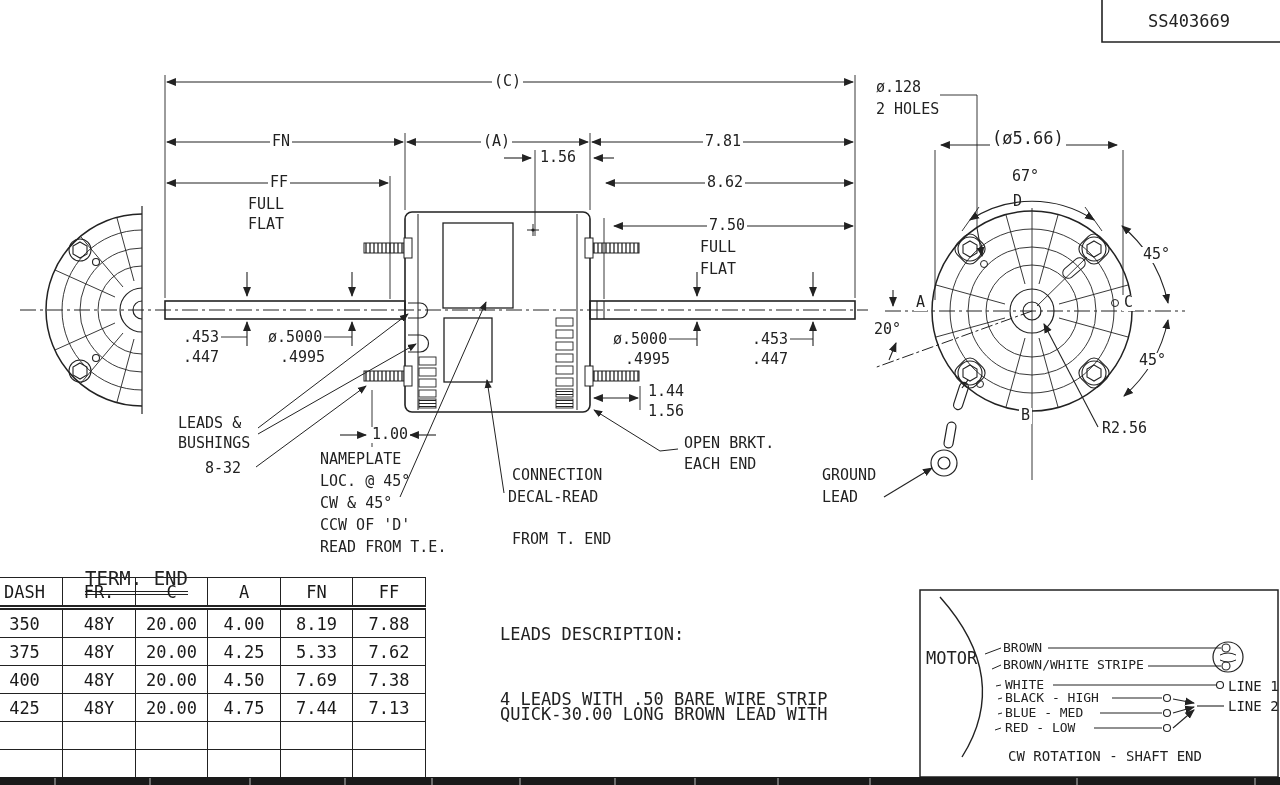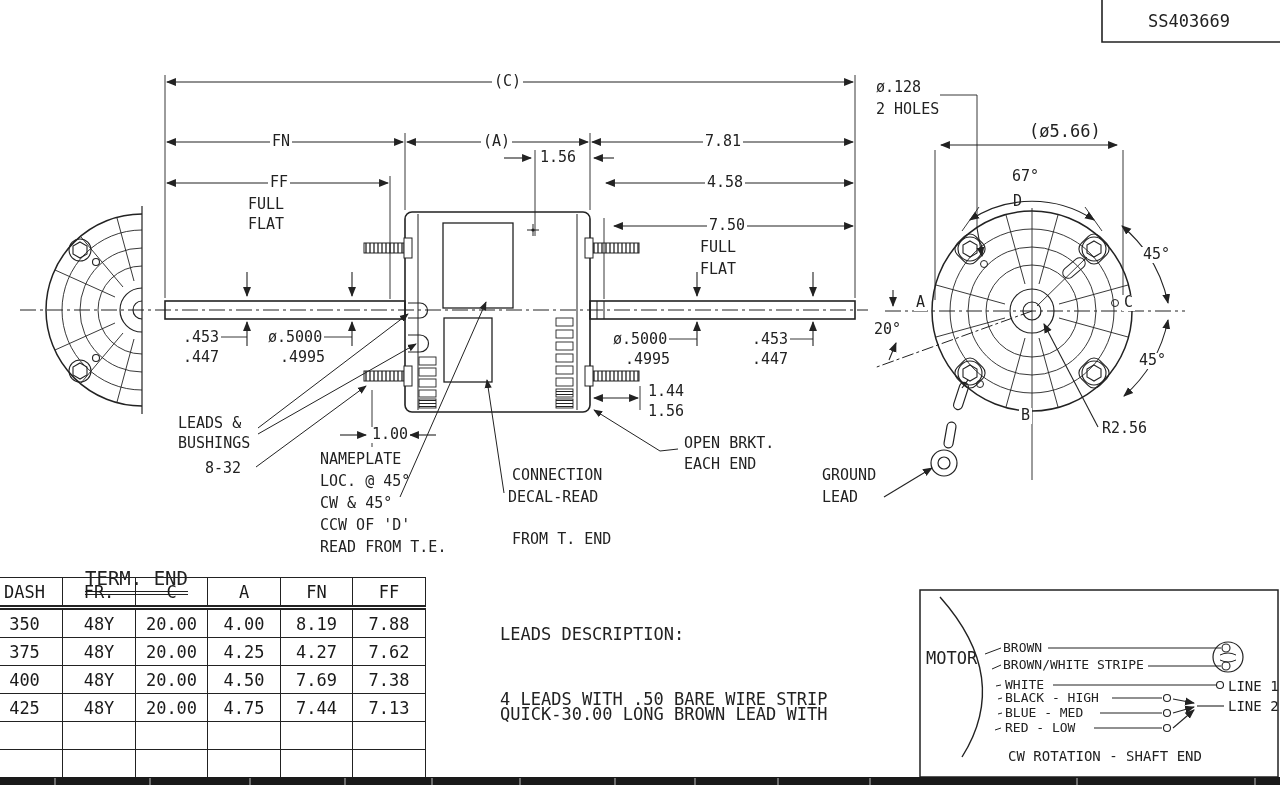--- a/index.html
+++ b/index.html
@@ -261,21 +261,21 @@
 </svg>
 
 <span class="lbl bg" style="left:492px;top:74px;">(C)</span>
 <span class="lbl bg" style="left:270px;top:134px;">FN</span>
 <span class="lbl bg" style="left:481px;top:134px;">(A)</span>
 <span class="lbl bg" style="left:703px;top:134px;">7.81</span>
 <span class="lbl bg" style="left:538px;top:150px;">1.56</span>
 <span class="lbl bg" style="left:268px;top:175px;">FF</span>
 <span class="lbl" style="left:248px;top:197px;">FULL</span>
 <span class="lbl" style="left:248px;top:217px;">FLAT</span>
-<span class="lbl bg" style="left:705px;top:175px;">4.58</span>
+<span class="lbl bg" style="left:705px;top:175px;">8.62</span>
 <span class="lbl bg" style="left:707px;top:218px;">7.50</span>
 <span class="lbl" style="left:700px;top:240px;">FULL</span>
 <span class="lbl" style="left:700px;top:262px;">FLAT</span>
 <span class="lbl" style="left:183px;top:330px;">.453</span>
 <span class="lbl" style="left:183px;top:350px;">.447</span>
 <span class="lbl" style="left:268px;top:330px;">ø.5000</span>
 <span class="lbl" style="left:280px;top:350px;">.4995</span>
 <span class="lbl" style="left:613px;top:332px;">ø.5000</span>
 <span class="lbl" style="left:625px;top:352px;">.4995</span>
 <span class="lbl" style="left:752px;top:332px;">.453</span>
@@ -293,21 +293,21 @@
 <span class="lbl" style="left:320px;top:540px;">READ FROM T.E.</span>
 <span class="lbl" style="left:512px;top:468px;">CONNECTION</span>
 <span class="lbl" style="left:508px;top:490px;">DECAL-READ</span>
 <span class="lbl" style="left:512px;top:532px;">FROM T. END</span>
 <span class="lbl" style="left:684px;top:436px;">OPEN BRKT.</span>
 <span class="lbl" style="left:684px;top:457px;text-align:center;">EACH END</span>
 <span class="lbl fs19 termend" style="left:85px;top:521px;">TERM. END</span>
 
 <span class="lbl" style="left:876px;top:80px;">ø.128</span>
 <span class="lbl" style="left:876px;top:102px;">2 HOLES</span>
-<span class="lbl bg fs17" style="left:990px;top:123px;margin-left:37px;">(ø5.66)</span>
+<span class="lbl bg fs17" style="left:990px;top:130px;">(ø5.66)</span>
 <span class="lbl bg" style="left:1010px;top:169px;">67°</span>
 <span class="lbl" style="left:1013px;top:194px;">D</span>
 <span class="lbl bg" style="left:914px;top:295px;">A</span>
 <span class="lbl bg" style="left:1122px;top:295px;">C</span>
 <span class="lbl bg" style="left:1019px;top:408px;">B</span>
 <span class="lbl bg" style="left:872px;top:322px;">20°</span>
 <span class="lbl bg" style="left:1141px;top:247px;">45°</span>
 <span class="lbl bg" style="left:1137px;top:353px;">45°</span>
 <span class="lbl bg" style="left:1100px;top:421px;">R2.56</span>
 <span class="lbl" style="left:822px;top:468px;">GROUND</span>
@@ -341,21 +341,21 @@
       <td>20.00</td>
       <td>4.00</td>
       <td>8.19</td>
       <td>7.88</td>
     </tr>
     <tr>
       <td>375</td>
       <td>48Y</td>
       <td>20.00</td>
       <td>4.25</td>
-      <td>4.27</td>
+      <td>5.33</td>
       <td>7.62</td>
     </tr>
     <tr>
       <td>400</td>
       <td>48Y</td>
       <td>20.00</td>
       <td>4.50</td>
       <td>7.69</td>
       <td>7.38</td>
     </tr>

